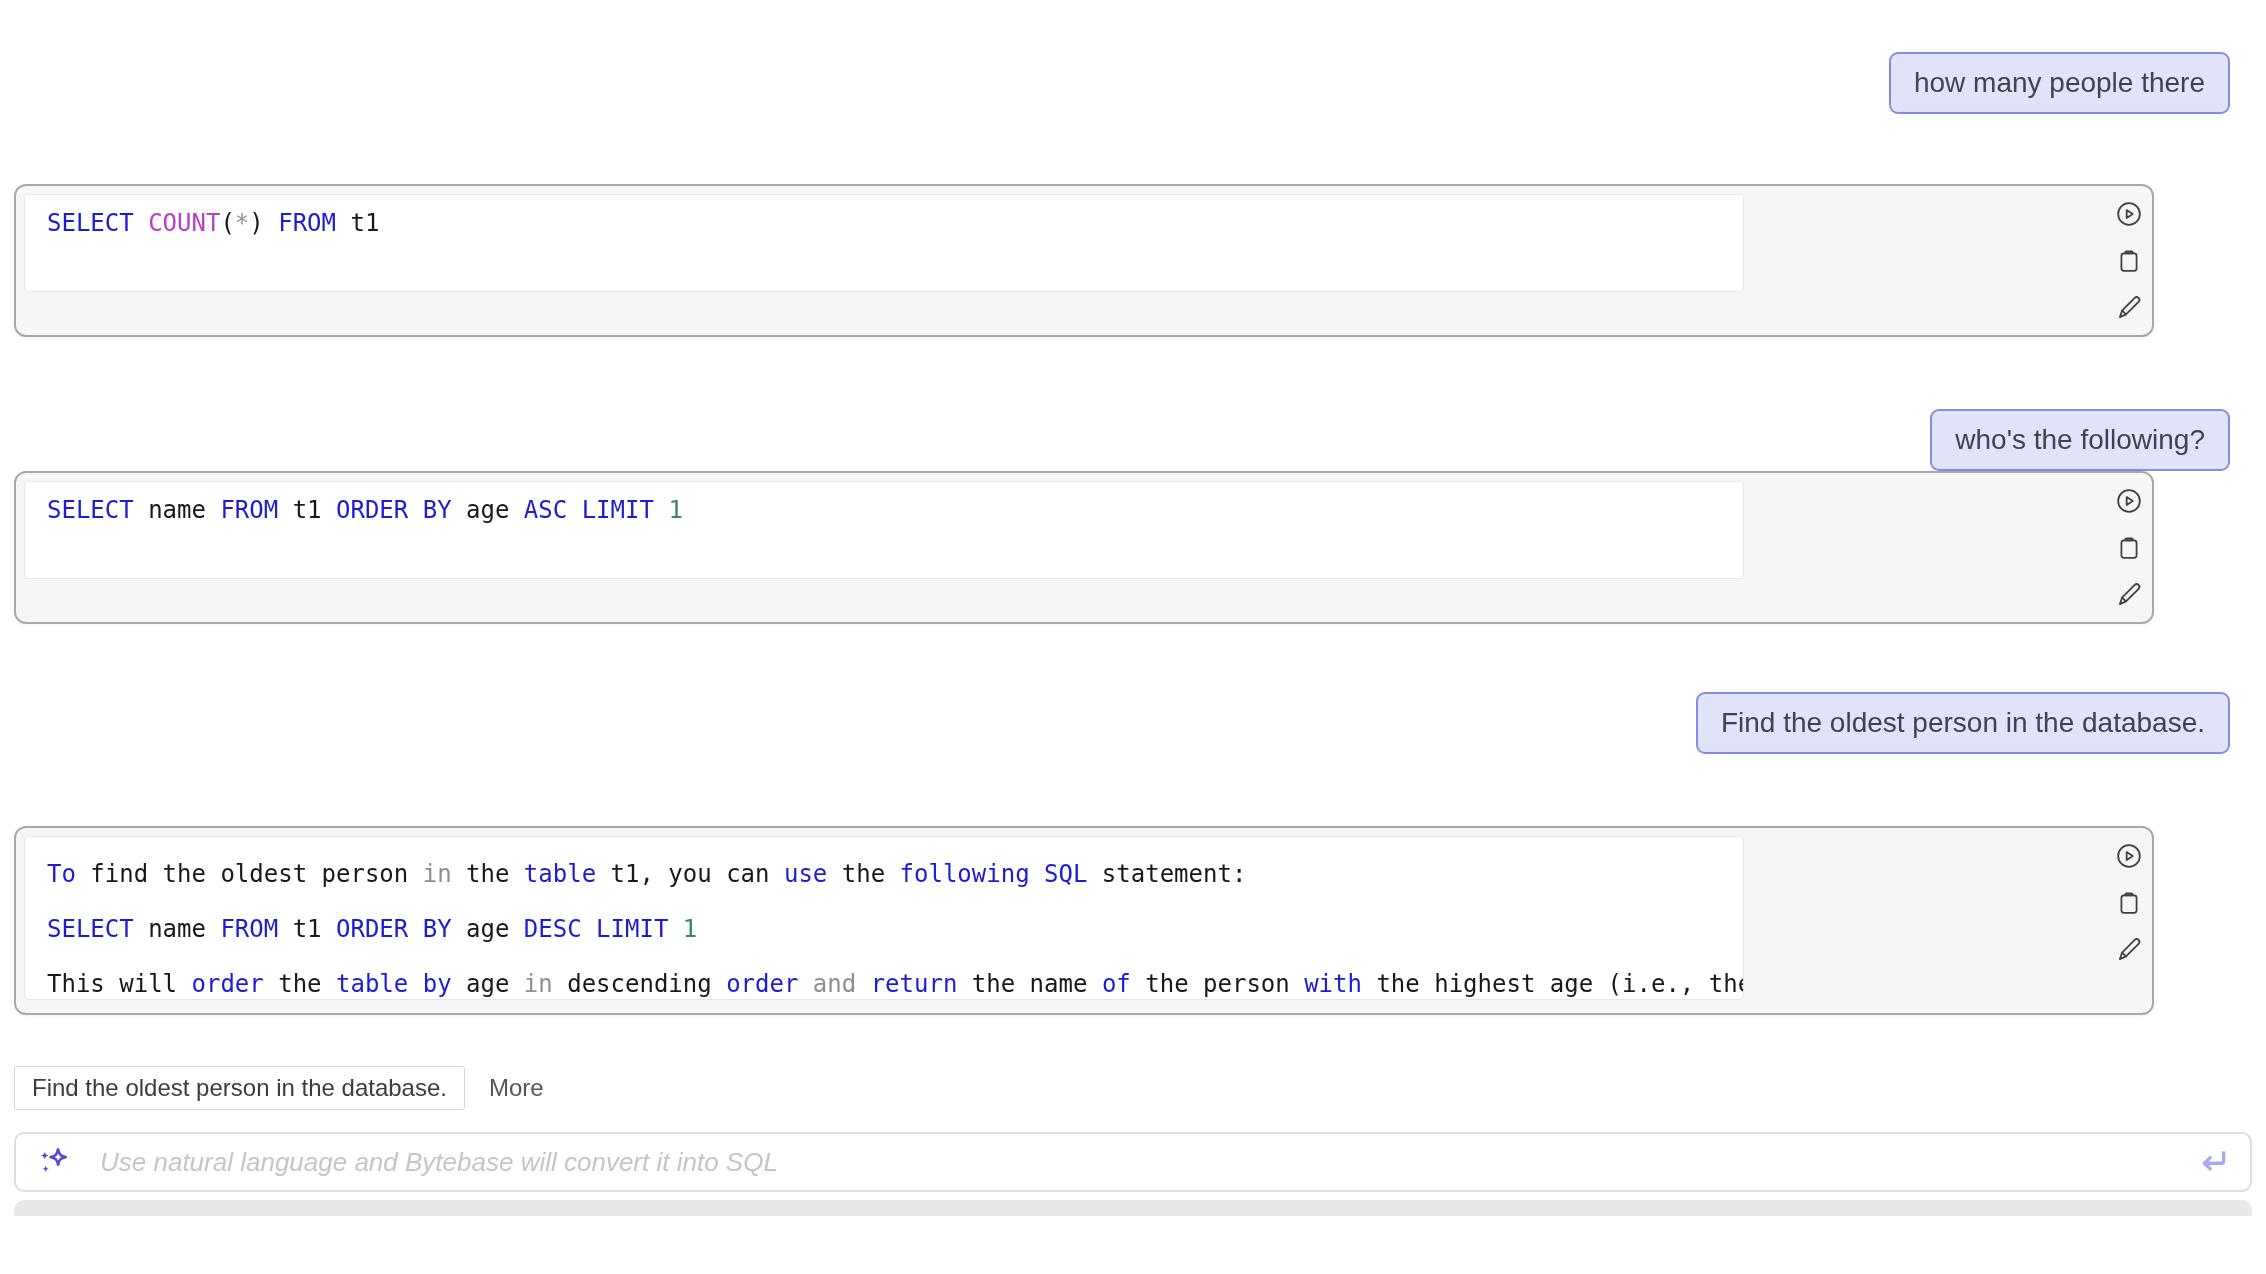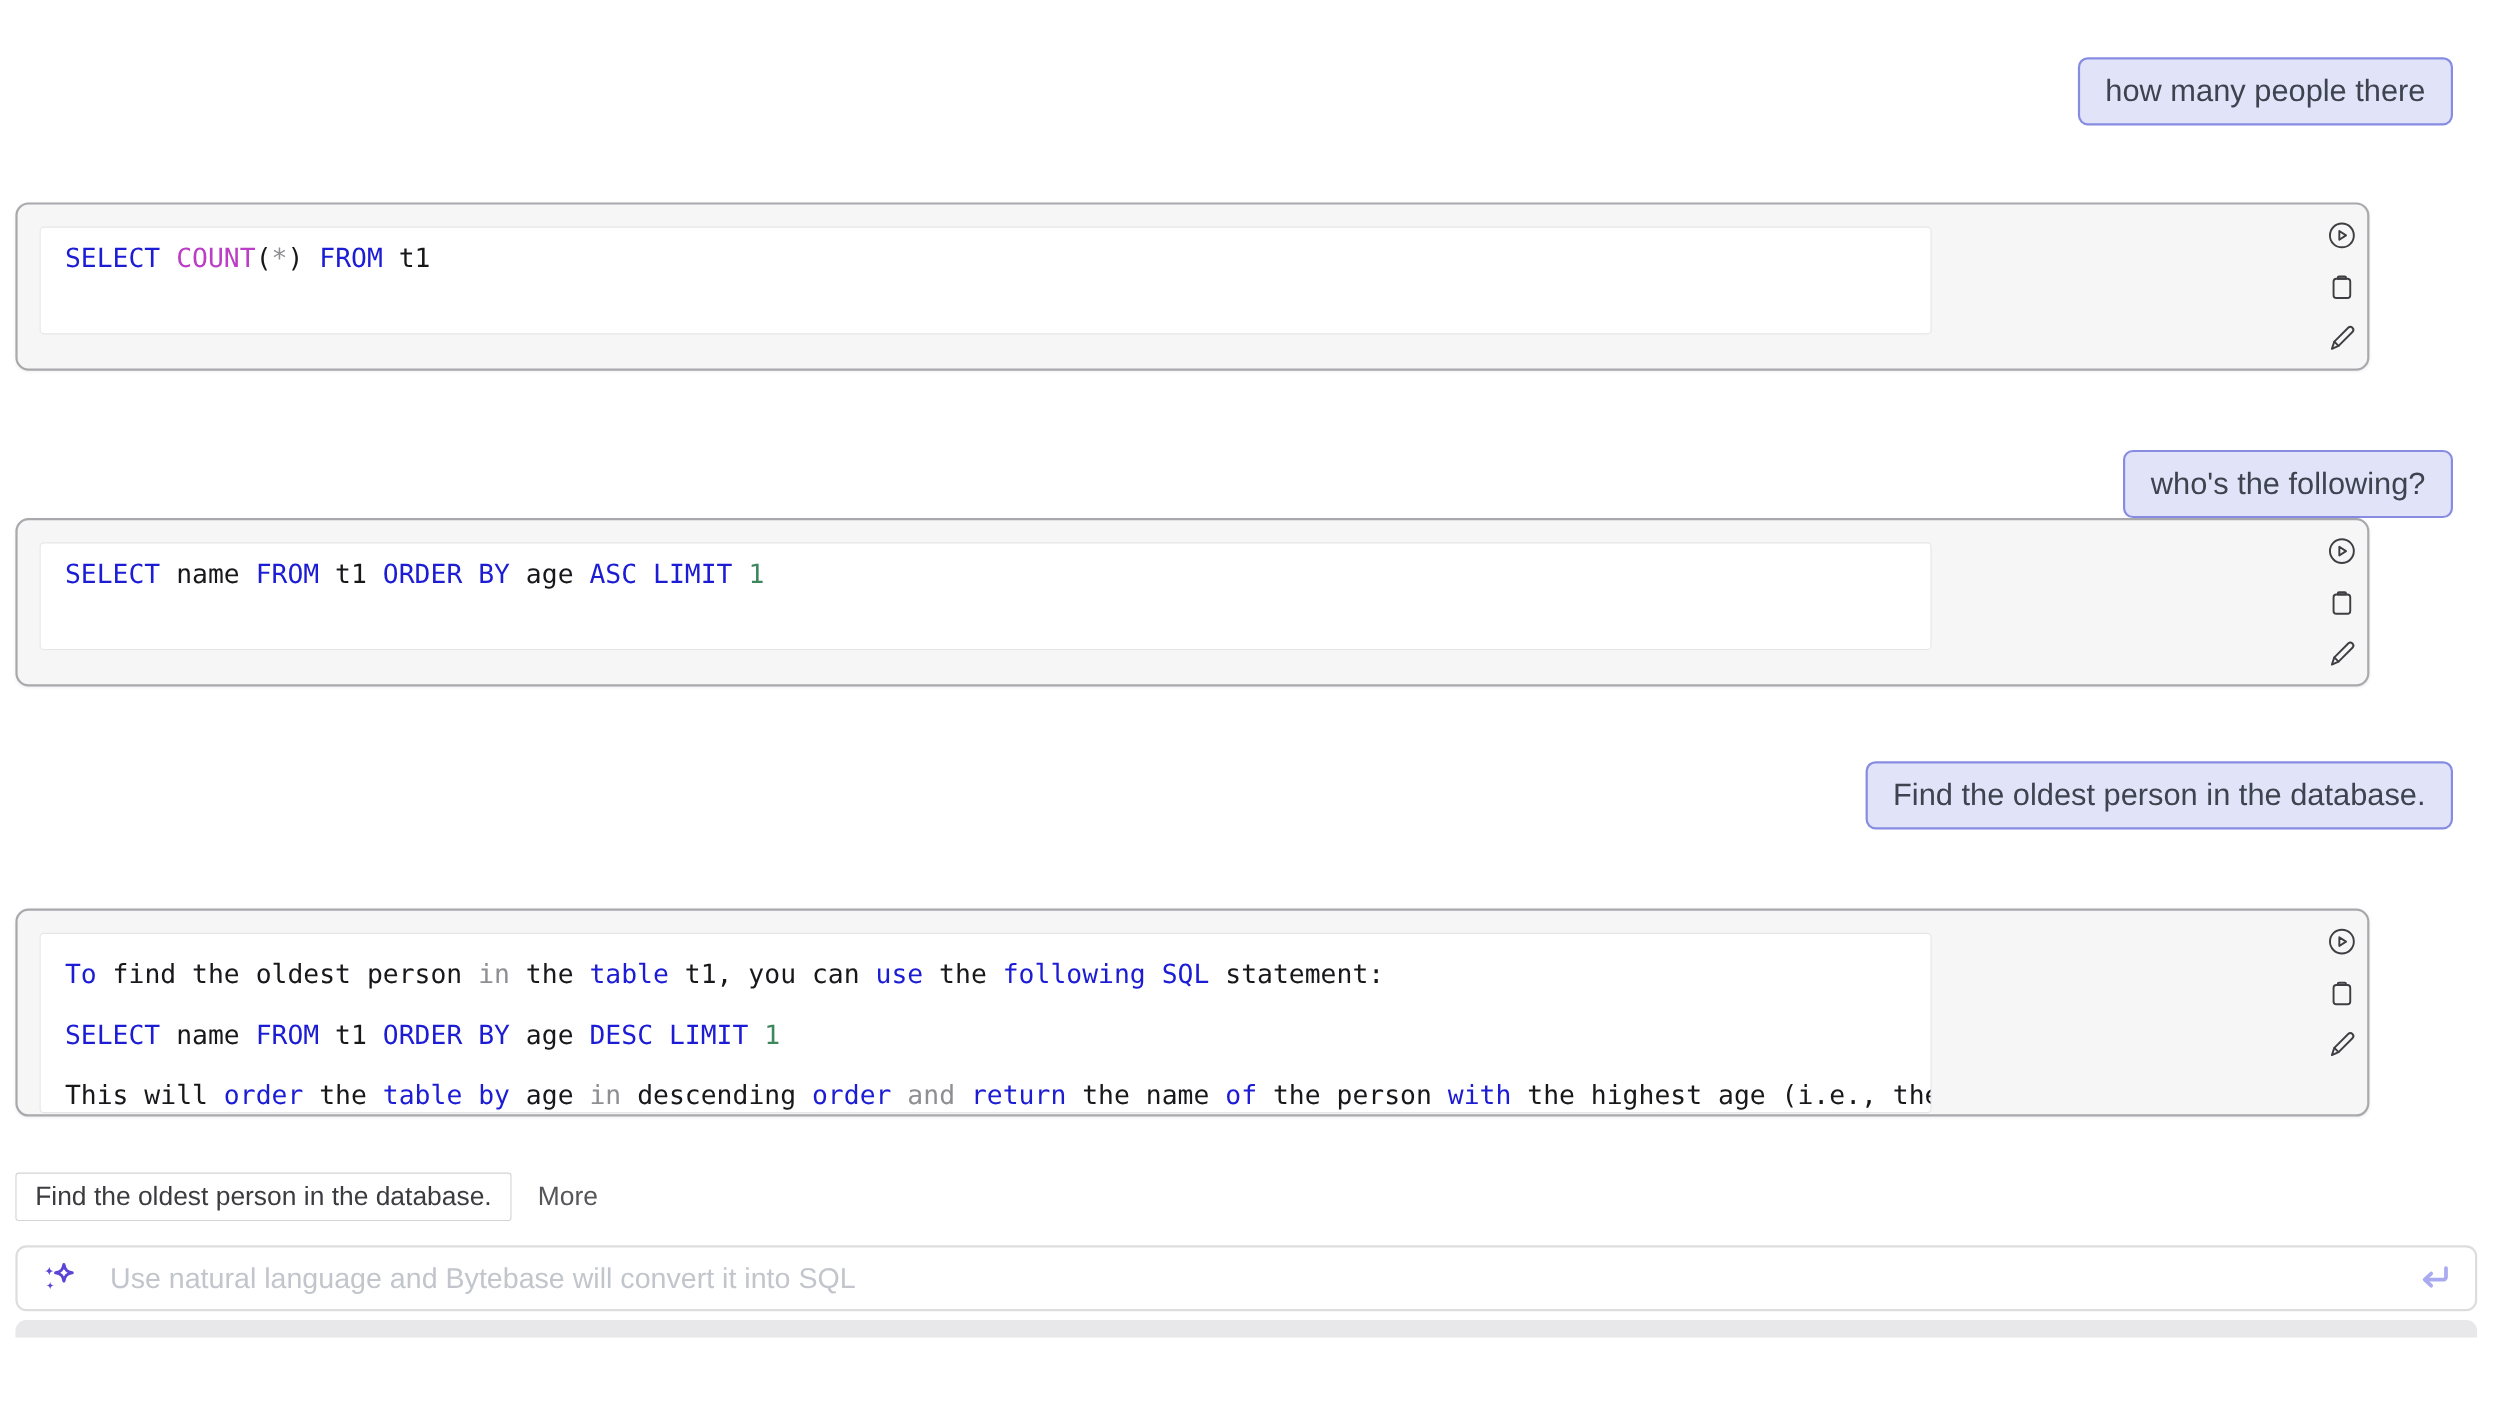--- a/index.html
+++ b/index.html
@@ -29,21 +29,21 @@
     white-space: nowrap;
   }
 
   .block {
     position: relative;
     margin-left: 14px;
     width: 2140px;
     background: #f6f6f7;
     border: 2px solid #a9a9ad;
     border-radius: 12px;
-    padding: 20px;
+    padding: 8px;
     box-shadow: 0 1px 3px rgba(0,0,0,0.06);
   }
   .block.short { height: 153px; }
   .block.tall  { height: 189px; }
   .code-area {
     width: 1720px;
     background: #ffffff;
     border: 1px solid #e6e6e8;
     border-radius: 4px;
     padding: 10px 22px;
@@ -108,20 +108,21 @@
   .composer-input {
     width: 100%; height: 60px;
     border: 2px solid #dddde0;
     border-radius: 10px;
     padding: 0 70px 0 84px;
     font-family: "Liberation Sans", sans-serif;
     font-size: 26px;
     color: #3c3c40;
     outline: none;
     background: #ffffff;
+    font-style: italic;
   }
   .composer-input::placeholder { color: #c2c5cb; }
   .sparkle { position: absolute; left: 22px; top: 13px; width: 34px; height: 34px; }
   .enter-btn {
     position: absolute; right: 22px; top: 13px;
     width: 34px; height: 34px;
     background: none; border: none; cursor: pointer; padding: 0;
   }
   .enter-btn svg { width: 34px; height: 34px; stroke: #a9aaf0; fill: none;
     stroke-width: 2.4; stroke-linecap: round; stroke-linejoin: round; }

